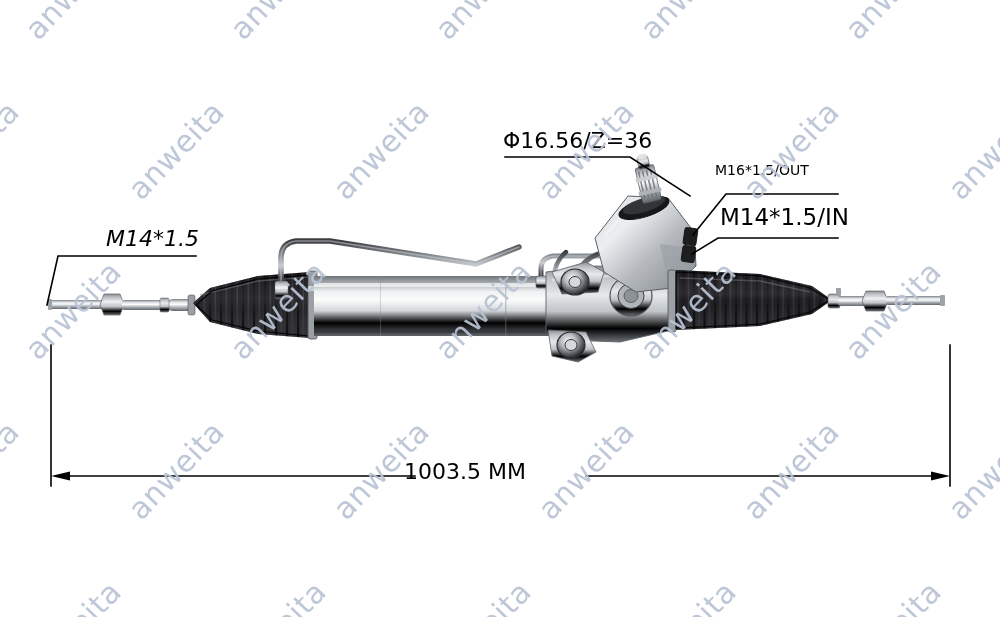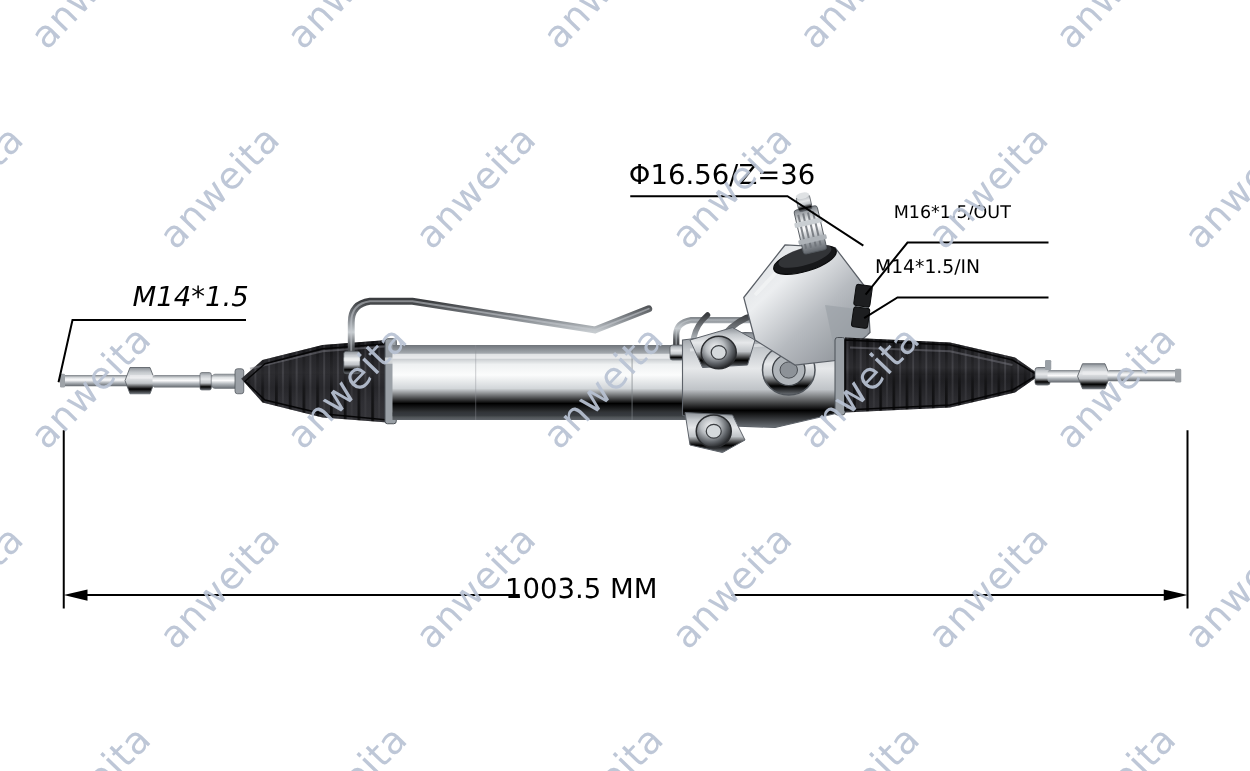--- a/index.html
+++ b/index.html
@@ -55,21 +55,21 @@
   .anno-text {
     position: absolute;
     font-family: "DejaVu Sans", sans-serif;
     color: #000000;
     white-space: nowrap;
     line-height: 1;
   }
   #label-pinion   { left: 503px; top: 130px; font-size: 22px; }
   #label-left-rod { left: 106px; top: 228px; font-size: 22px; font-style: italic; }
   #label-out-port { left: 715px; top: 163px; font-size: 14px; }
-  #label-in-port  { left: 700px; top: 206px; font-size: 15px; }
+  #label-in-port  { left: 720px; top: 206px; font-size: 23px; }
   #label-overall  { left: 404px; top: 461px; font-size: 22px; }
 </style>
 </head>
 <body>
 
 <div id="page">
 
   <svg id="product-figure" viewBox="0 0 1000 617" xmlns="http://www.w3.org/2000/svg">
     <defs>
 

